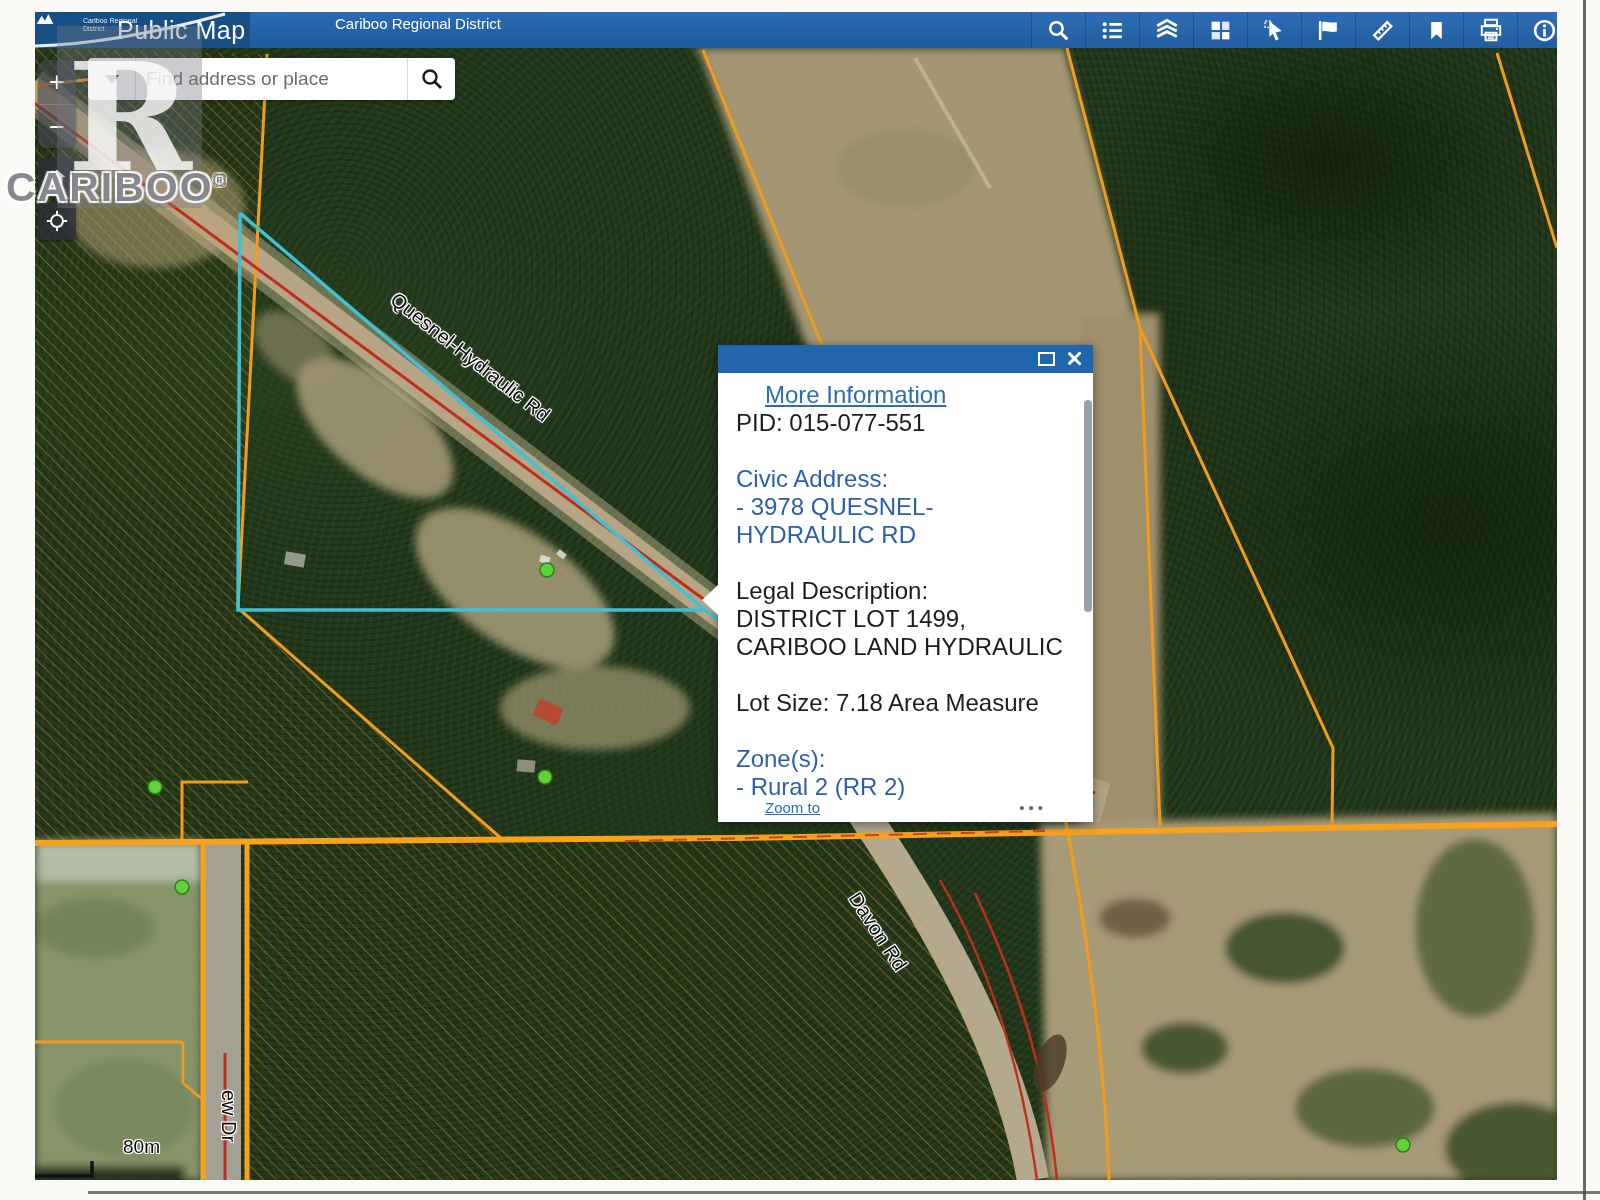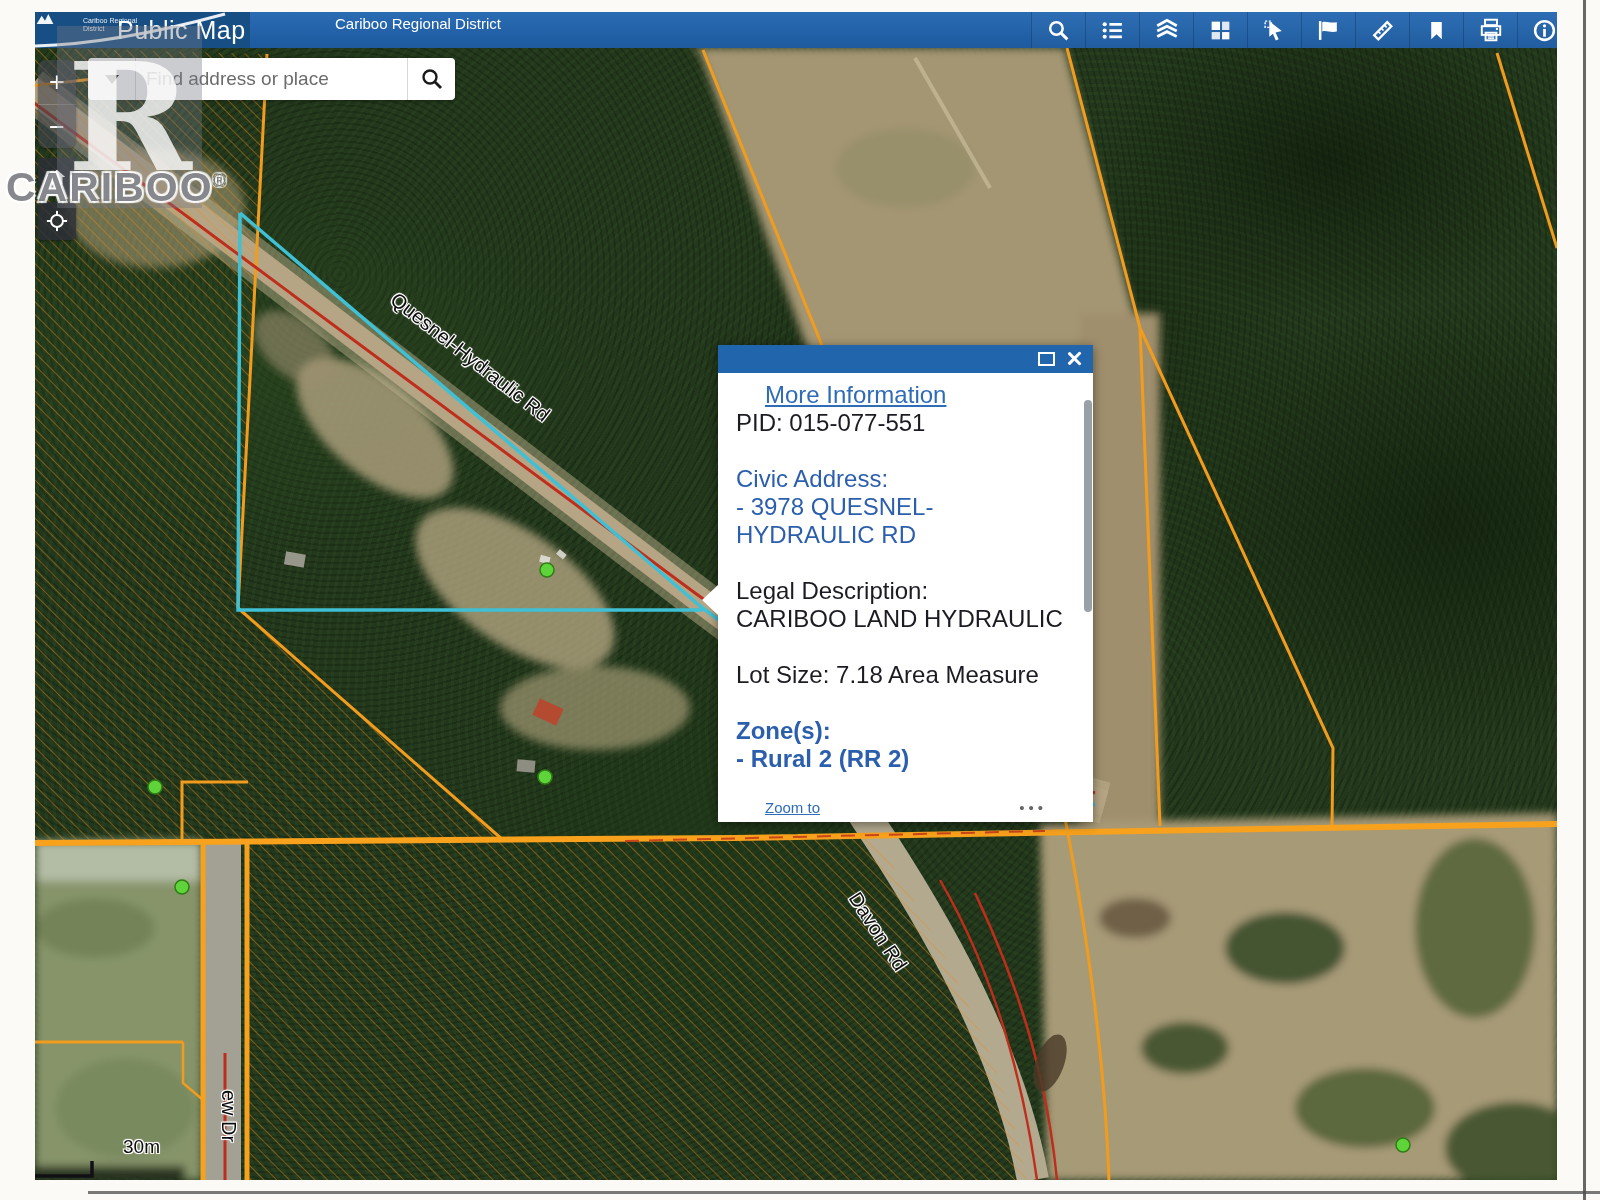--- a/index.html
+++ b/index.html
@@ -189,21 +189,21 @@
         <circle cx="147" cy="839" r="7"></circle>
         <circle cx="1368" cy="1097" r="7"></circle>
       </g>
 
       <polyline points="0,1128 57,1128 57,1113" stroke="#101015" stroke-width="3.5" fill="none"></polyline>
     </svg>
 
     <div class="maplabel lbl-qh">Quesnel-Hydraulic Rd</div>
     <div class="maplabel lbl-davon">Davon Rd</div>
     <div class="maplabel lbl-view">ew Dr</div>
-    <div class="maplabel lbl-scale">30m</div>
+    <div class="maplabel lbl-scale">80m</div>
 
     <div class="searchbox">
       <div class="dd-btn">
         <span class="dd-caret"></span>
       </div>
       <input class="search-input" type="text" placeholder="Find address or place" style="">
       <div class="sk-btn">
         <svg width="24" height="24" viewBox="0 0 24 24">
           <circle cx="10" cy="10" r="6.5" stroke="#1a1a1a" stroke-width="2.4" fill="none"></circle>
           <line x1="15" y1="15" x2="21" y2="21" stroke="#1a1a1a" stroke-width="2.8"></line>
@@ -241,26 +241,27 @@
           <div class="link">More Information</div>
           <div>PID: 015-077-551</div>
         </div>
         <div class="sec blue">
           <div>Civic Address:</div>
           <div>- 3978 QUESNEL-</div>
           <div>HYDRAULIC RD</div>
         </div>
         <div class="sec">
           <div>Legal Description:</div>
+          <div>DISTRICT LOT 1499,</div>
           <div>CARIBOO LAND HYDRAULIC</div>
         </div>
         <div class="sec">
           <div>Lot Size: 7.18 Area Measure</div>
         </div>
-        <div class="sec blue" style="margin-bottom:0;font-weight:bold;">
+        <div class="sec blue" style="margin-bottom:0;">
           <div>Zone(s):</div>
           <div>- Rural 2 (RR 2)</div>
         </div>
       </div>
       <div class="link zoomto">Zoom to</div>
       <div class="pdots">•••</div>
       <div class="pscroll"></div>
     </div>
   </div>
 

